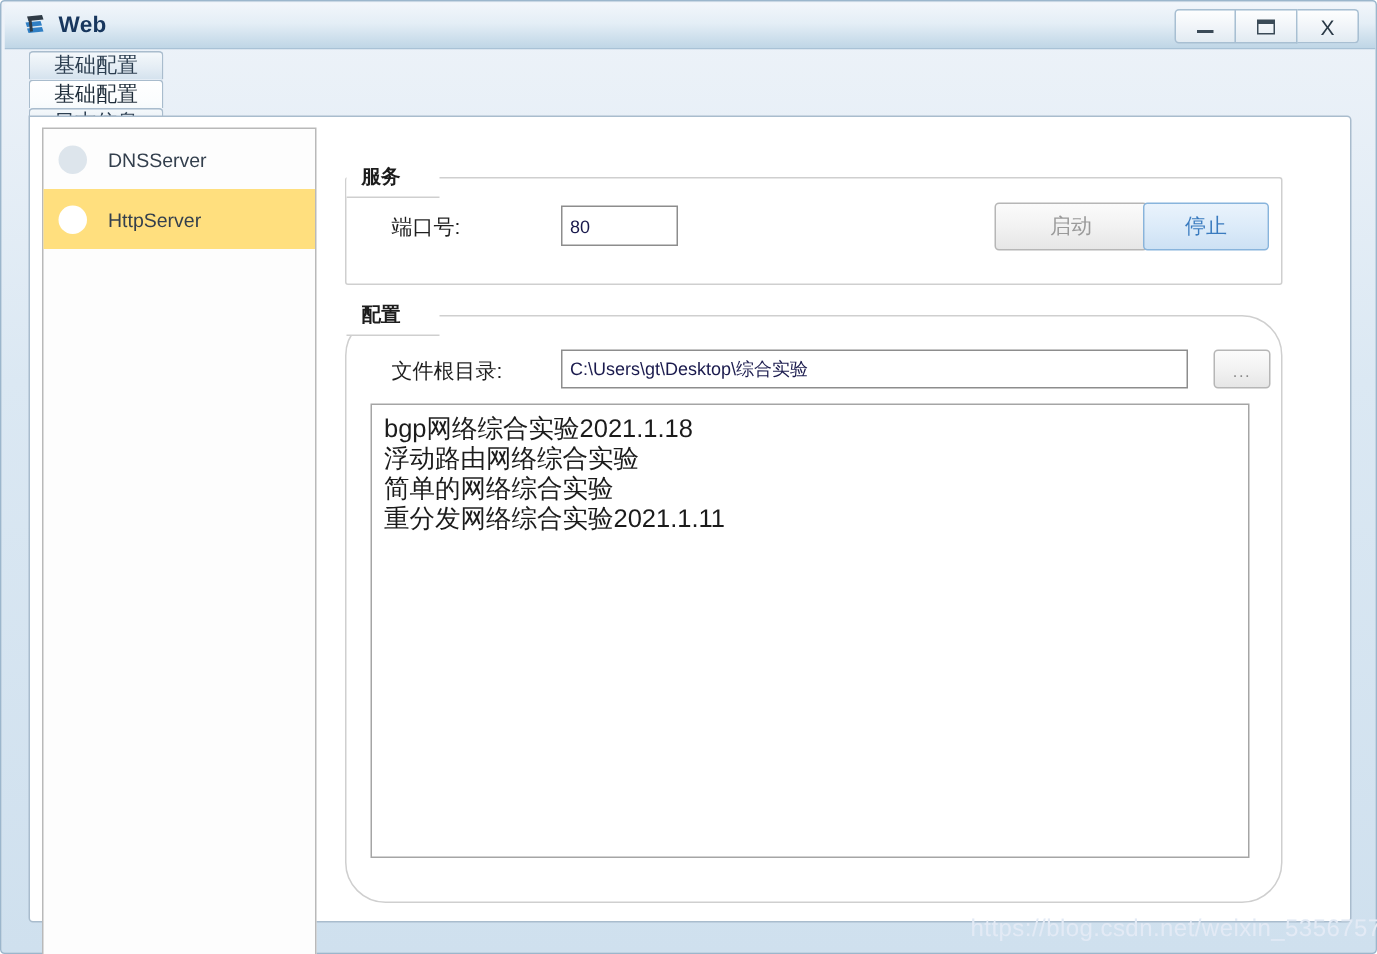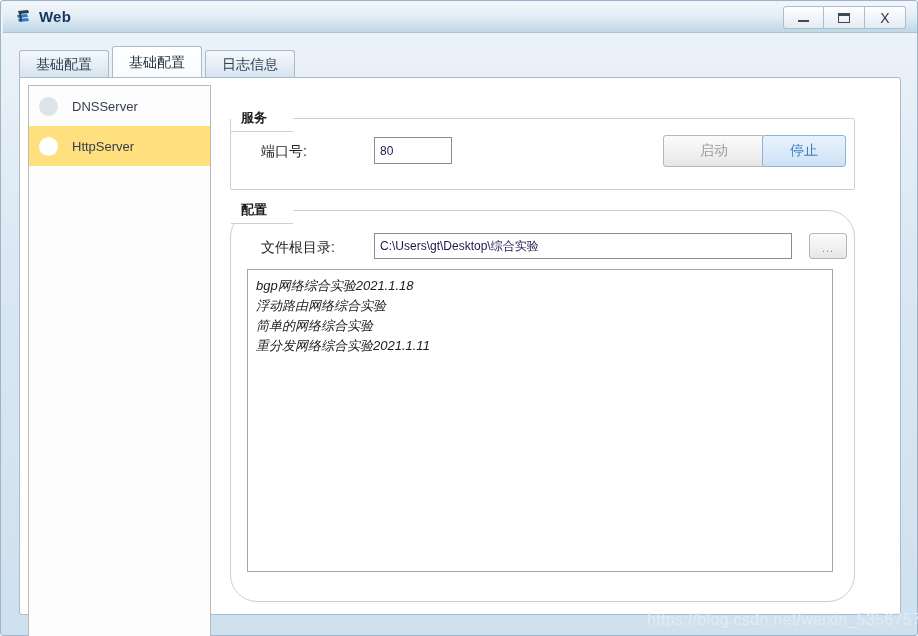--- a/index.html
+++ b/index.html
@@ -69,24 +69,25 @@
   }
   .glyph-max {
     display: block; width: 12px; height: 10px;
     border: 1px solid #3a4a57; border-top-width: 3px; box-sizing: border-box;
   }
   .glyph-close { font-size: 14px; line-height: 14px; color: #2b3a47; }
 
   
   #tabstrip {
     position: absolute;
-    left: 18px; top: 45px;
+    left: 18px; top: 33px;
     height: 32px;
     display: flex;
     align-items: flex-end;
+    flex-direction: column;
   }
   .tab {
     height: 28px;
     padding: 0 16px;
     box-sizing: border-box;
     display: flex;
     align-items: center;
     justify-content: center;
     font-size: 14px;
     color: #2c3e50;
@@ -231,25 +232,24 @@
     position: absolute;
     left: 16px; top: 58px;
     width: 586px; height: 303px;
     box-sizing: border-box;
     border: 1px solid #a5a5a5;
     background: #ffffff;
     padding: 6px 0 0 8px;
     overflow: hidden;
   }
   .file-row {
-    font-size: 13px;
+    font-size: 17px;
     color: #1b1b1b;
     line-height: 20px;
     white-space: nowrap;
-    font-style: italic;
   }
 
   
   #watermark {
     position: absolute;
     left: 646px; top: 610px;
     font-size: 16px;
     color: #e3eaf5;
     letter-spacing: .3px;
     white-space: nowrap;

